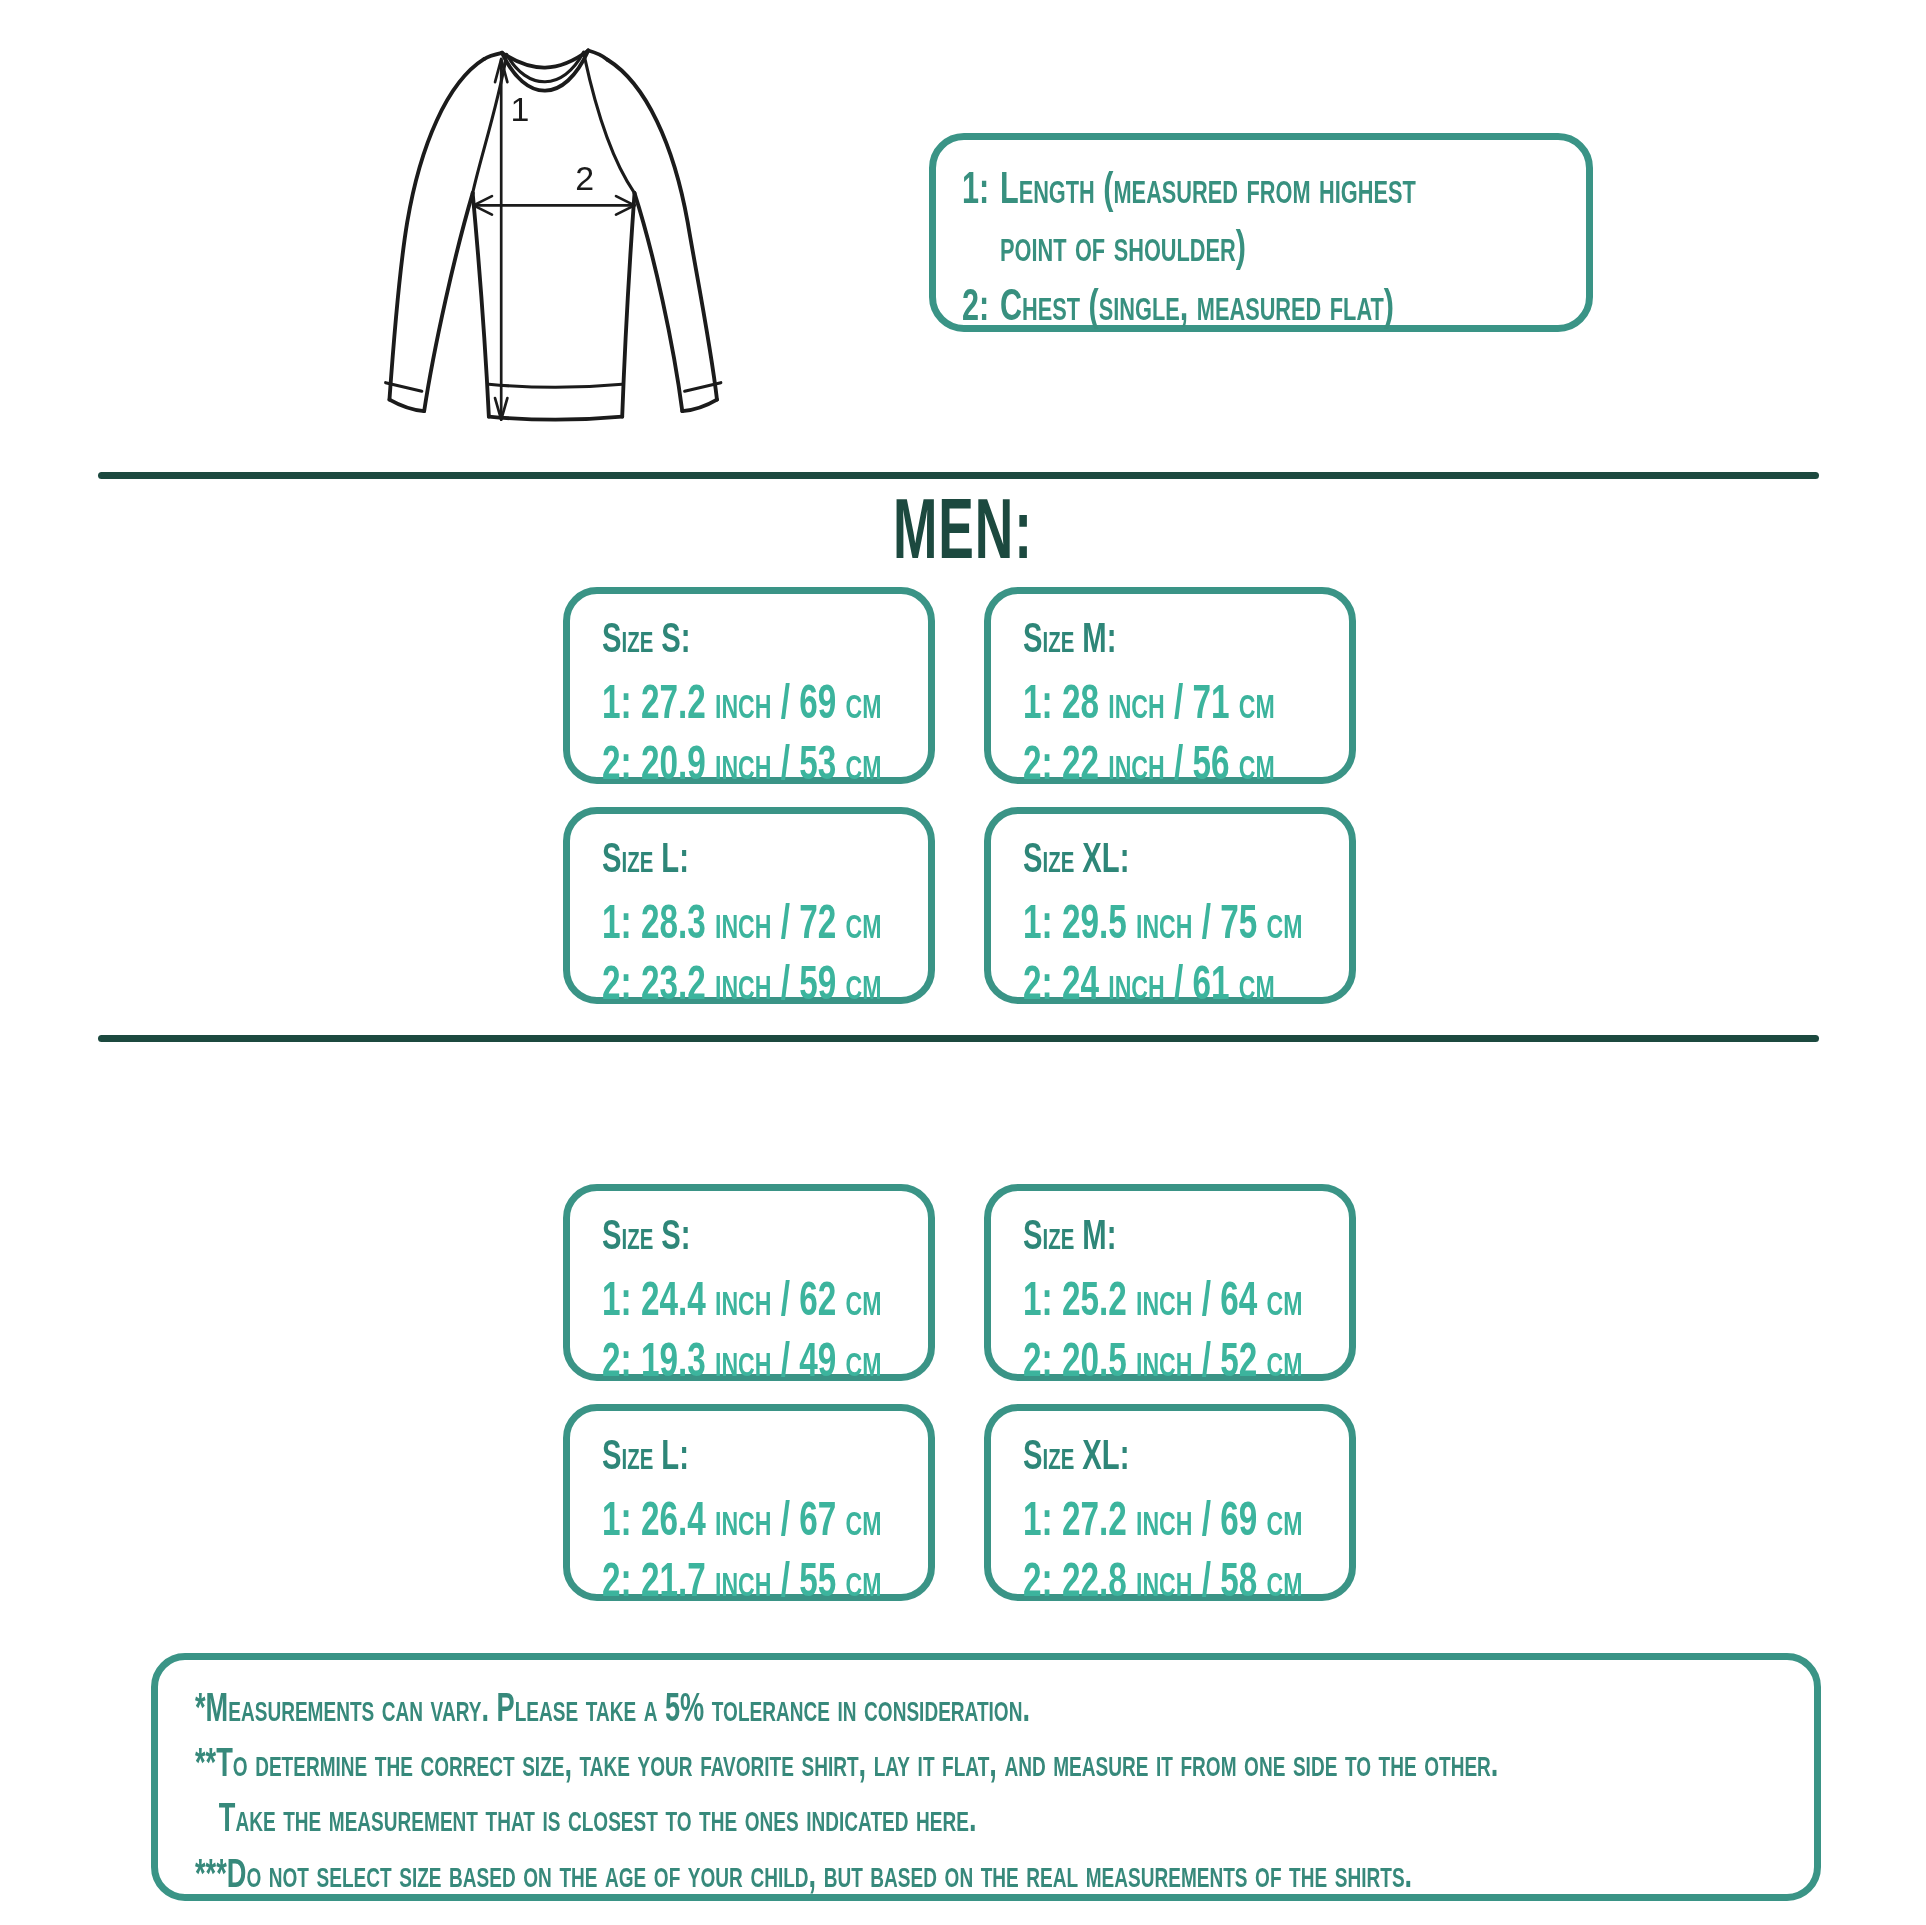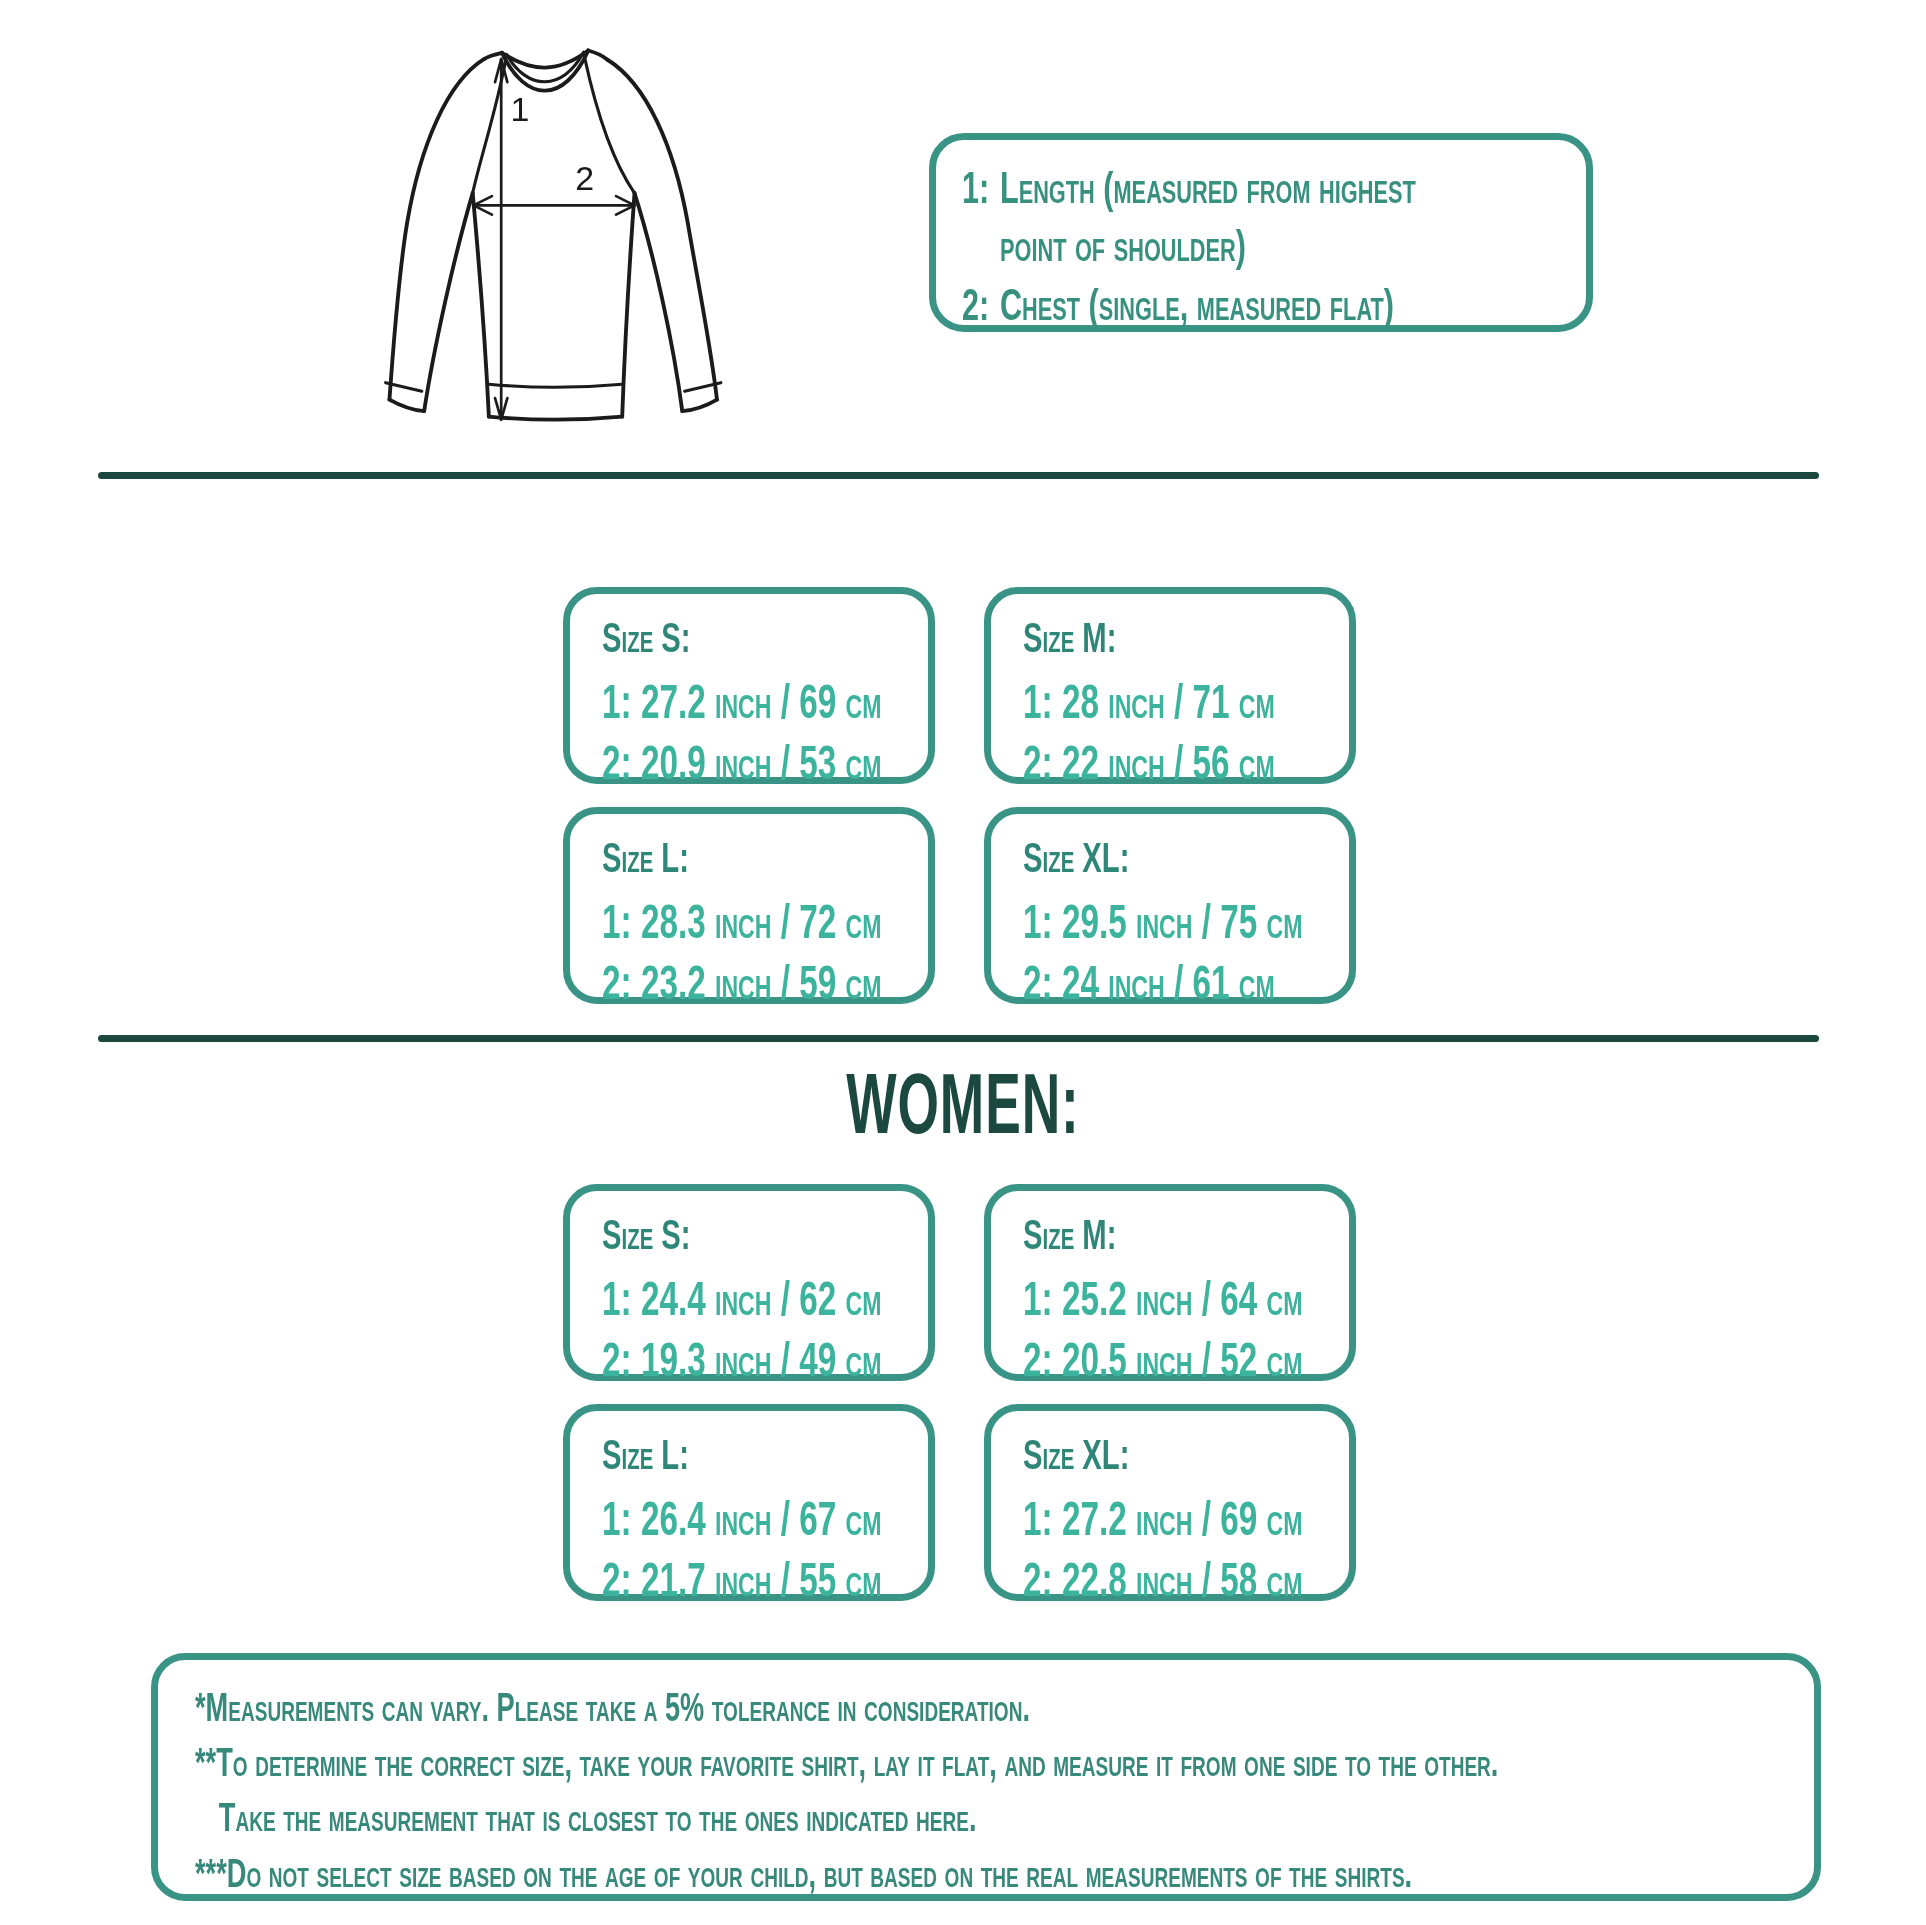--- a/index.html
+++ b/index.html
@@ -101,20 +101,23 @@
 point of shoulder)</span>
       </div>
       <div class="legend-item">
         <span class="num">2:</span>
         <span class="txt">Chest (single, measured flat)</span>
       </div>
     </div>
   </div>
 
   <div class="divider d1"></div>
+  <h2 class="section-title t-men">
+    <span class="title-squeeze">MEN:</span>
+  </h2>
   <div class="grid g-men">
     <div class="size-box">
       <div class="squeeze">
         <div class="size-label">Size S:</div>
         <div class="size-line">1: 27.2 inch / 69 cm</div>
         <div class="size-line">2: 20.9 inch / 53 cm</div>
       </div>
     </div>
     <div class="size-box">
       <div class="squeeze">
@@ -133,23 +136,20 @@
     <div class="size-box">
       <div class="squeeze">
         <div class="size-label">Size XL:</div>
         <div class="size-line">1: 29.5 inch / 75 cm</div>
         <div class="size-line">2: 24 inch / 61 cm</div>
       </div>
     </div>
   </div>
 
   <div class="divider d2"></div>
-  <h2 class="section-title t-women">
-    <span class="title-squeeze">WOMEN:</span>
-  </h2>
   <div class="grid g-women">
     <div class="size-box">
       <div class="squeeze">
         <div class="size-label">Size S:</div>
         <div class="size-line">1: 24.4 inch / 62 cm</div>
         <div class="size-line">2: 19.3 inch / 49 cm</div>
       </div>
     </div>
     <div class="size-box">
       <div class="squeeze">

